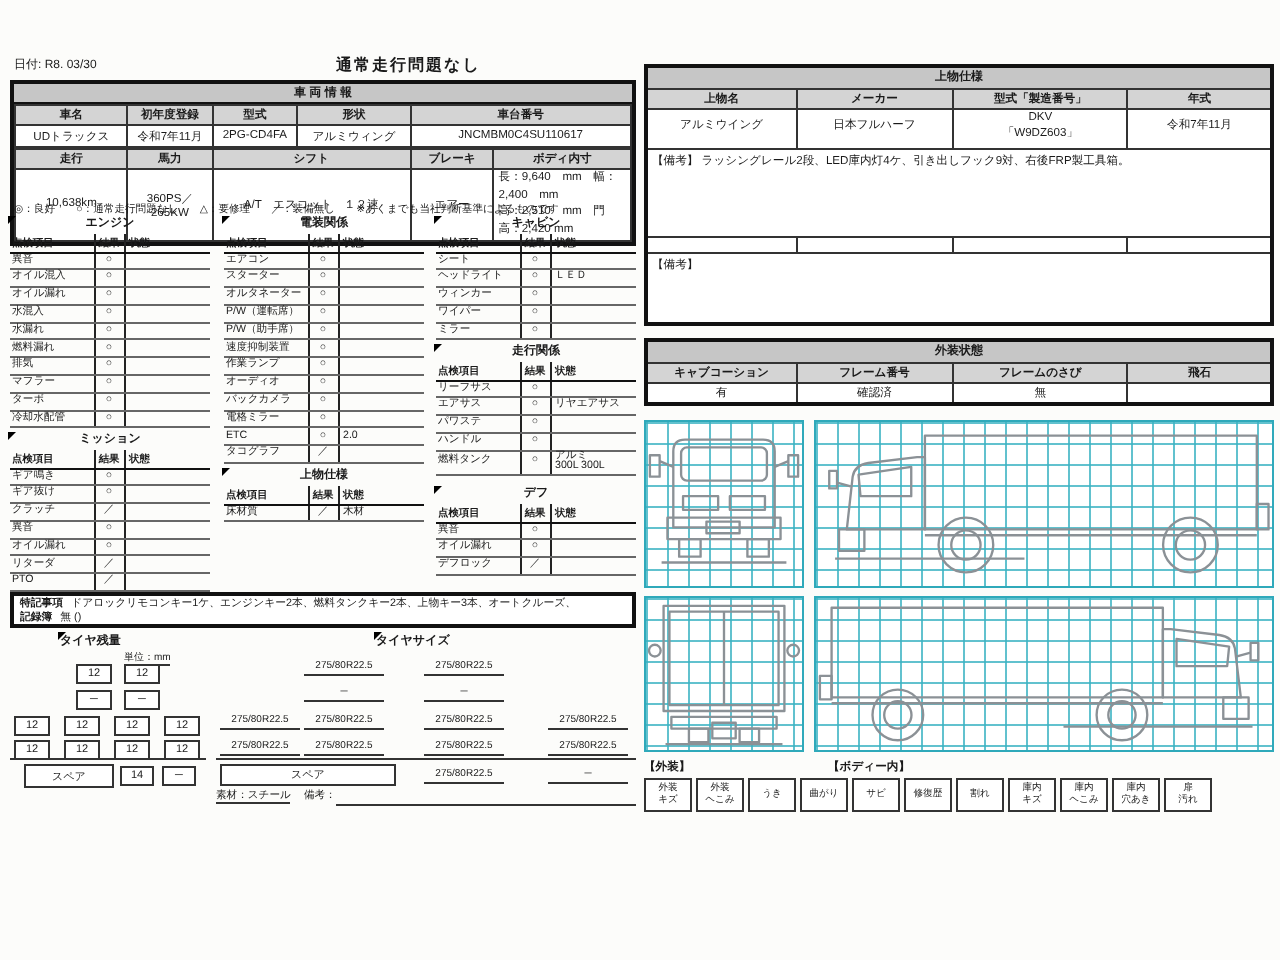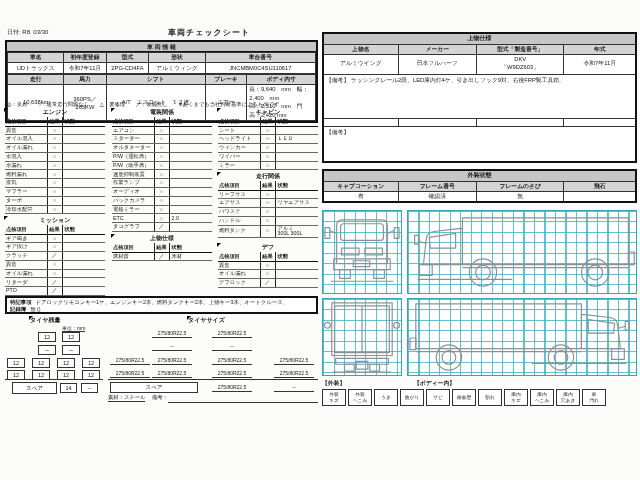--- a/index.html
+++ b/index.html
@@ -82,21 +82,21 @@
   .dl1 { left:0; } .dl2 { left:92px; }
   .badges { position:absolute; left:0; top:357px; display:flex; gap:2px; }
   .badge { min-width:24px; height:17px; border:1px solid #333; background:#fff; font-size:4.8px; line-height:1.15; display:flex; align-items:center; justify-content:center; text-align:center; white-space:pre-line; padding:0 1px; }
 </style>
 </head>
 <body>
 
 <div class="page">
 
   <div class="hdr-date">日付: R8. 03/30</div>
-  <div class="hdr-title">車両チェックシート</div>
+  <div class="hdr-title">通常走行問題なし</div>
 
   <div class="vinfo">
     <div class="vtitle">車 両 情 報</div>
     <table class="vtab t1">
       <colgroup>
           <col style="width:18.3%">
           <col style="width:13.7%">
           <col style="width:13.9%">
           <col style="width:18.3%">
           <col style="width:35.8%">

